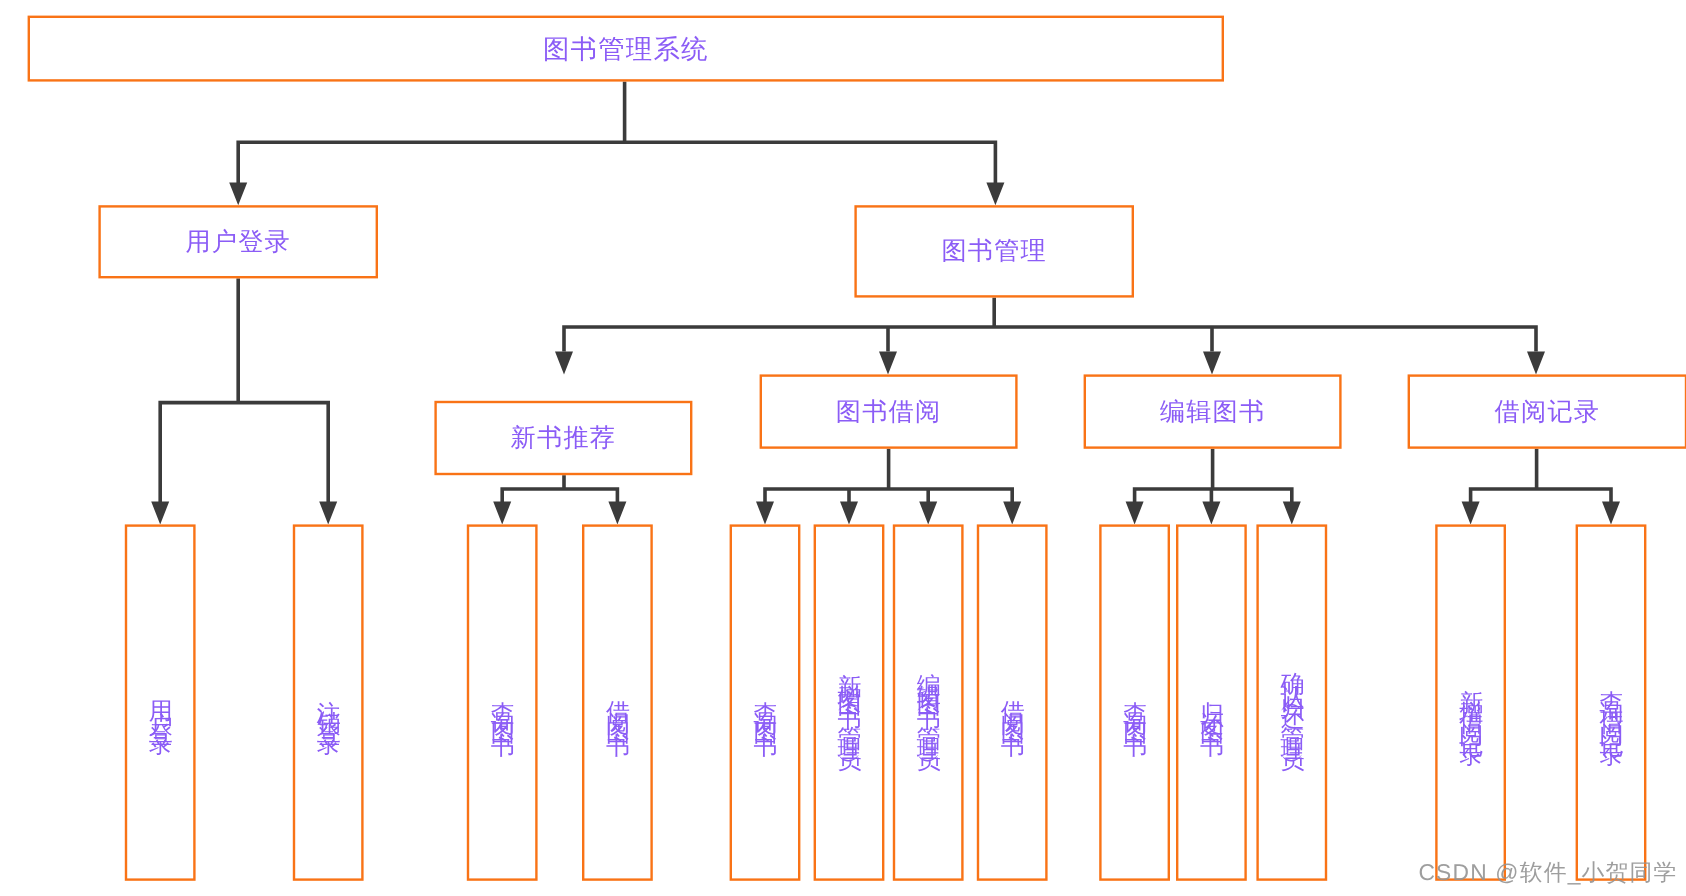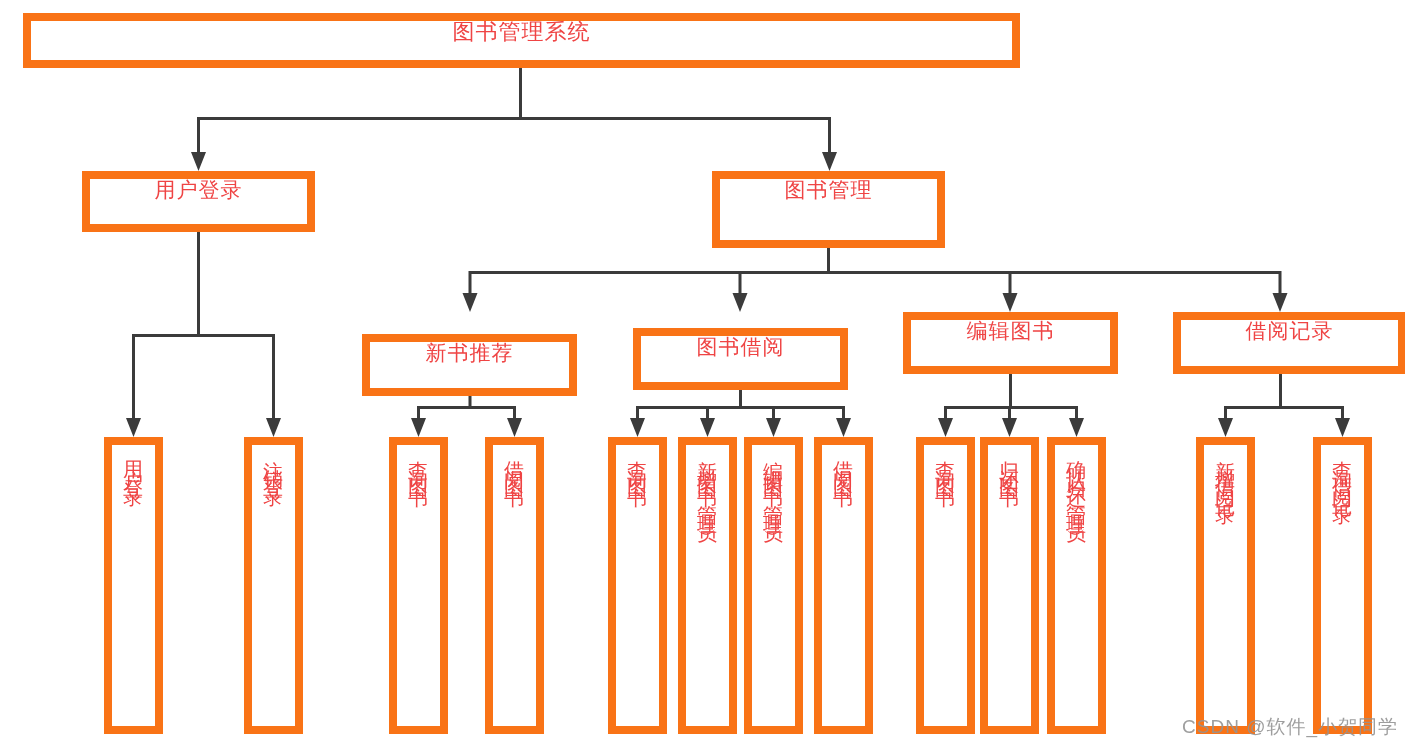--- a/index.html
+++ b/index.html
@@ -13,25 +13,25 @@
   }
   .connectors {
     position: absolute;
     left: 0; top: 0;
     width: 1405px; height: 747px;
   }
   .node {
     position: absolute;
     box-sizing: border-box;
     background: #ffffff;
-    border: 8px solid #f97316;
+    border: 2px solid #f97316;
     display: flex;
-    align-items: flex-start;
+    align-items: center;
     justify-content: center;
-    color: #ef4444;
+    color: #8b5cf6;
   }
   .node.h .label {
     font-size: 21px;
     letter-spacing: 1px;
     white-space: nowrap;
     line-height: 1;
   }
   .node.root .label { font-size: 22px; }
   .node.leaf { width: 59px; height: 297px; top: 437px; }
   .node.leaf .label {
@@ -95,21 +95,21 @@
   <div class="node h" style="left:82px; top:171px; width:233px; height:61px;">
     <span class="label">用户登录</span>
   </div>
   <div class="node h" style="left:712px; top:171px; width:233px; height:77px;">
     <span class="label">图书管理</span>
   </div>
 
   <div class="node h" style="left:362px; top:312px; width:215px; height:62px;margin-top:22px;">
     <span class="label">新书推荐</span>
   </div>
-  <div class="node h" style="left:633px; top:312px; width:215px; height:62px;margin-top:16px;">
+  <div class="node h" style="left:633px; top:312px; width:215px; height:62px;">
     <span class="label">图书借阅</span>
   </div>
   <div class="node h" style="left:903px; top:312px; width:215px; height:62px;">
     <span class="label">编辑图书</span>
   </div>
   <div class="node h" style="left:1173px; top:312px; width:233px; height:62px;">
     <span class="label">借阅记录</span>
   </div>
 
   <div class="node leaf" style="left:104px;">

